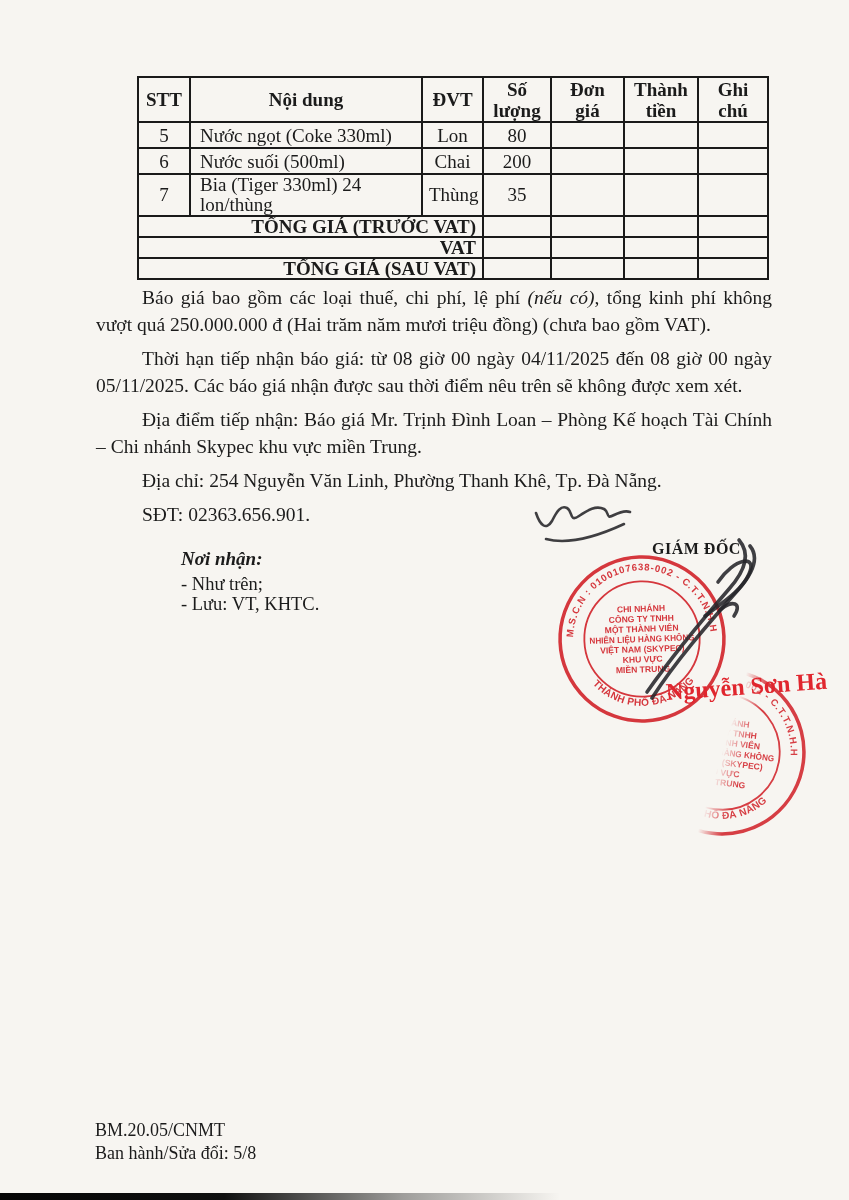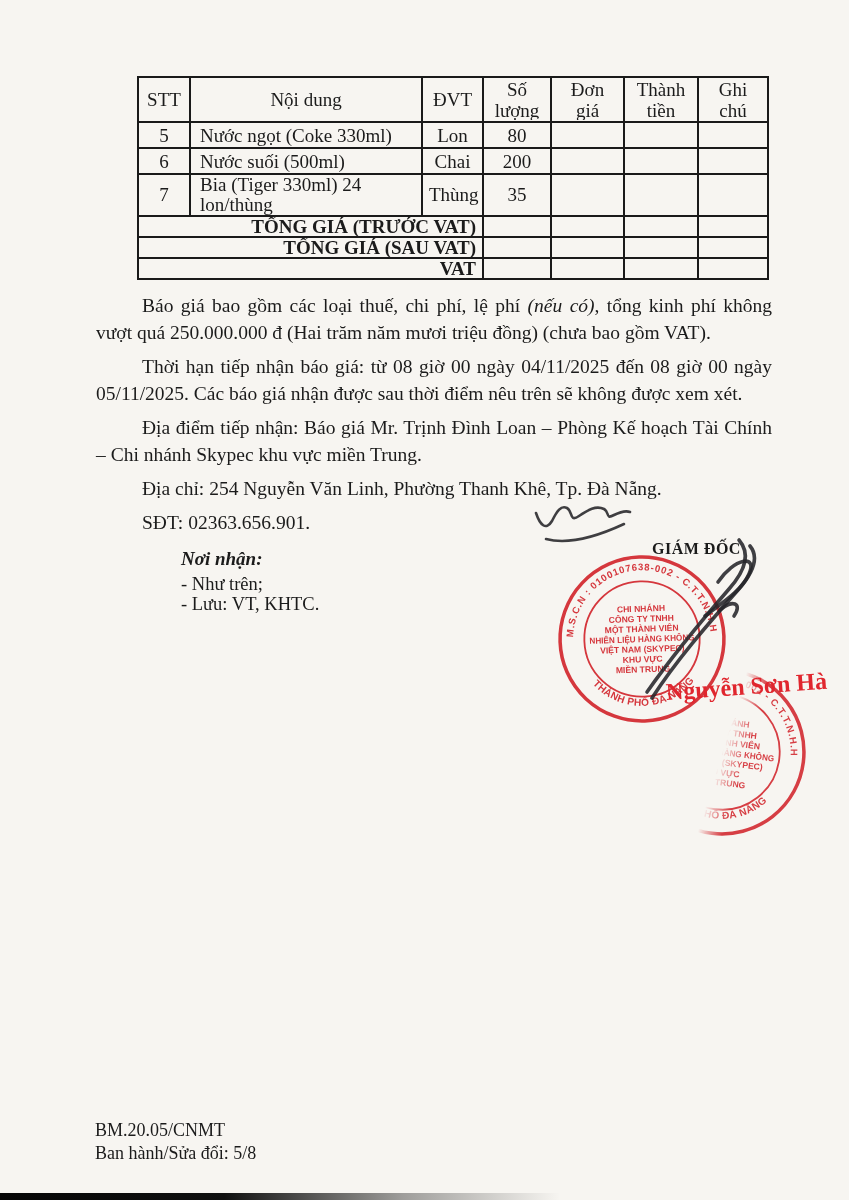--- a/index.html
+++ b/index.html
@@ -12,30 +12,30 @@
 
   
   .quote-table {
     position:absolute; left:137px; top:76px; width:630px;
     border-collapse:collapse; table-layout:fixed; font-size:19px;
   }
   .quote-table th, .quote-table td {
     border:2px solid #1a1a1a; padding:0 6px; text-align:center;
     vertical-align:middle; line-height:21px; overflow:hidden;
   }
-  .quote-table thead th { font-weight:normal; height:43px;border-radius:20px; }
+  .quote-table thead th { font-weight:bold; height:43px; }
   .quote-table td.cell-left { text-align:left; padding-left:9px; }
   .quote-table tr.row-item td { height:24px; }
   .quote-table tr.row-tall td { height:38px; line-height:20px; }
   .quote-table tr.row-sum td { height:18px; line-height:19px;text-align:right; }
   .sum-label { font-weight:bold; }
 
   
   .body-text {
-    position:absolute; left:96px; top:292px; width:676px;
+    position:absolute; left:96px; top:284px; width:676px;
     font-size:19.5px; line-height:27px; text-align:justify;
   }
   .body-text p { margin:0 0 7px 0; text-indent:46px; }
 
   
   .recipients { position:absolute; left:141px; top:549px; font-size:18.5px; line-height:20.5px;margin-left:40px; }
   .rec-head { font-weight:bold; font-style:italic; font-size:19px; margin-bottom:4px; }
 
   
   .director-title {
@@ -131,28 +131,28 @@
         <td></td>
       </tr>
       <tr class="row-sum">
         <td colspan="3" class="sum-label">TỔNG GIÁ (TRƯỚC VAT)</td>
         <td></td>
         <td></td>
         <td></td>
         <td></td>
       </tr>
       <tr class="row-sum">
+        <td colspan="3" class="sum-label">VAT</td>
+        <td></td>
+        <td></td>
+        <td></td>
+        <td></td>
+      </tr>
+      <tr class="row-sum">
         <td colspan="3" class="sum-label">TỔNG GIÁ (SAU VAT)</td>
-        <td></td>
-        <td></td>
-        <td></td>
-        <td></td>
-      </tr>
-      <tr class="row-sum">
-        <td colspan="3" class="sum-label">VAT</td>
         <td></td>
         <td></td>
         <td></td>
         <td></td>
       </tr>
     </tbody>
   </table>
 
   <div class="body-text">
     <p><span>Báo giá bao gồm các loại thuế, chi phí, lệ phí </span><i>(nếu có)</i><span>, tổng kinh phí không vượt quá 250.000.000 đ (Hai trăm năm mươi triệu đồng) (chưa bao gồm VAT).</span></p>

